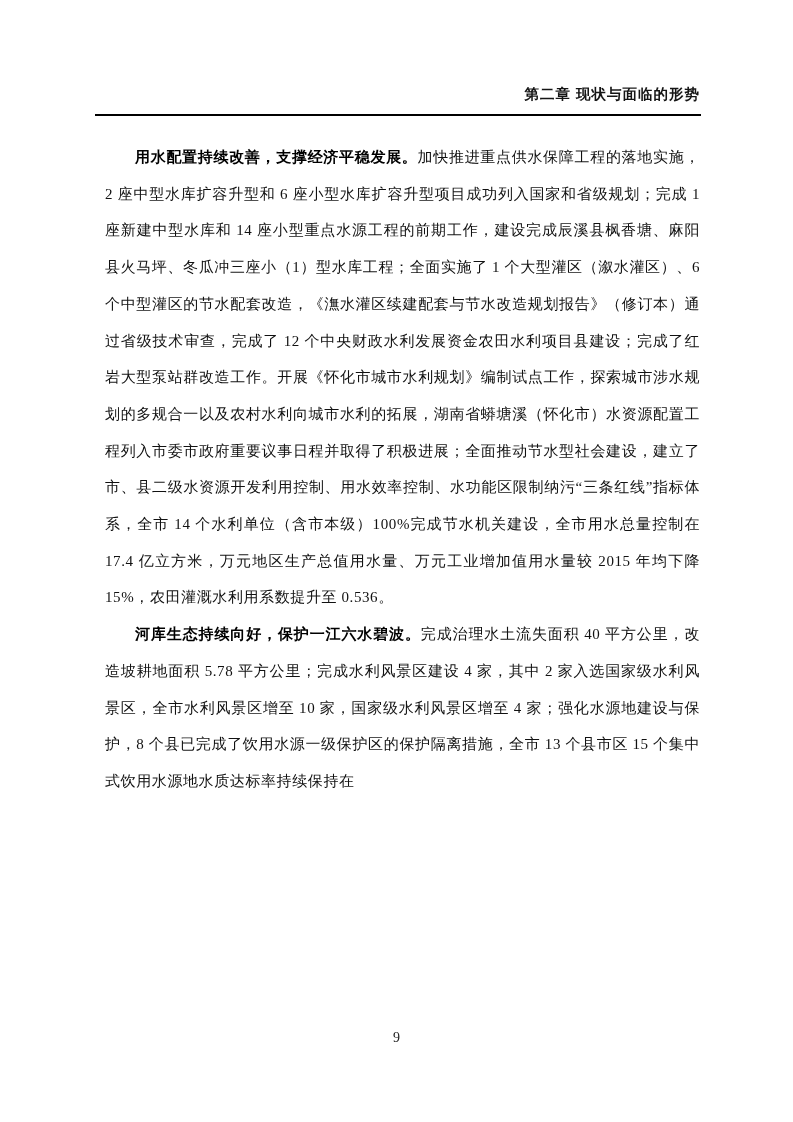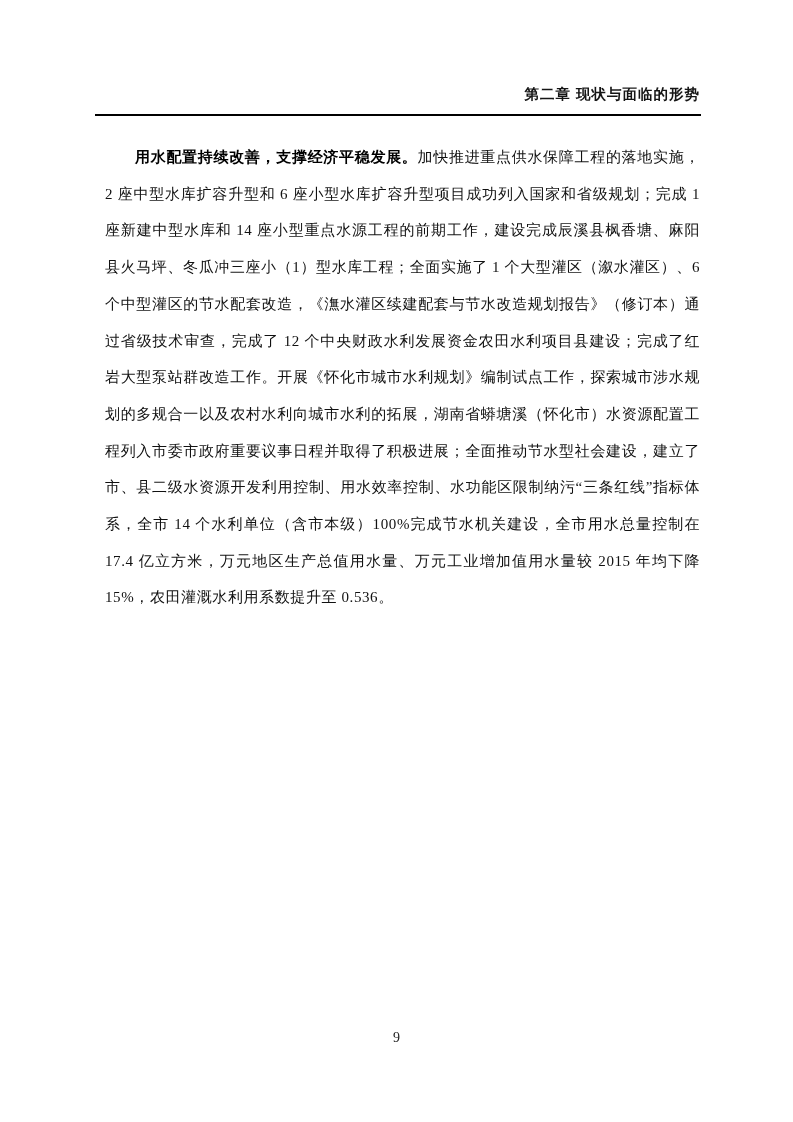--- a/index.html
+++ b/index.html
@@ -73,19 +73,20 @@
 <div class="page">
 
   <div class="running-header">
     <span>第二章 现状与面临的形势</span>
   </div>
 
   <div class="header-rule"></div>
 
   <div class="content">
     <p class="para"><span class="para-lead">用水配置持续改善，支撑经济平稳发展。</span><span class="para-body">加快推进重点供水保障工程的落地实施，2 座中型水库扩容升型和 6 座小型水库扩容升型项目成功列入国家和省级规划；完成 1 座新建中型水库和 14 座小型重点水源工程的前期工作，建设完成辰溪县枫香塘、麻阳县火马坪、冬瓜冲三座小（1）型水库工程；全面实施了 1 个大型灌区（溆水灌区）、6 个中型灌区的节水配套改造，《潕水灌区续建配套与节水改造规划报告》（修订本）通过省级技术审查，完成了 12 个中央财政水利发展资金农田水利项目县建设；完成了红岩大型泵站群改造工作。开展《怀化市城市水利规划》编制试点工作，探索城市涉水规划的多规合一以及农村水利向城市水利的拓展，湖南省蟒塘溪（怀化市）水资源配置工程列入市委市政府重要议事日程并取得了积极进展；全面推动节水型社会建设，建立了市、县二级水资源开发利用控制、用水效率控制、水功能区限制纳污“三条红线”指标体系，全市 14 个水利单位（含市本级）100%完成节水机关建设，全市用水总量控制在 17.4 亿立方米，万元地区生产总值用水量、万元工业增加值用水量较 2015 年均下降 15%，农田灌溉水利用系数提升至 0.536。</span></p>
+    <p class="para"><span class="para-lead">河库生态持续向好，保护一江六水碧波。</span><span class="para-body">完成治理水土流失面积 40 平方公里，改造坡耕地面积 5.78 平方公里；完成水利风景区建设 4 家，其中 2 家入选国家级水利风景区，全市水利风景区增至 10 家，国家级水利风景区增至 4 家；强化水源地建设与保护，8 个县已完成了饮用水源一级保护区的保护隔离措施，全市 13 个县市区 15 个集中式饮用水源地水质达标率持续保持在</span></p>
   </div>
 
   <div class="page-footer">
     <span>9</span>
   </div>
 
 </div>
 
 </body></html>

